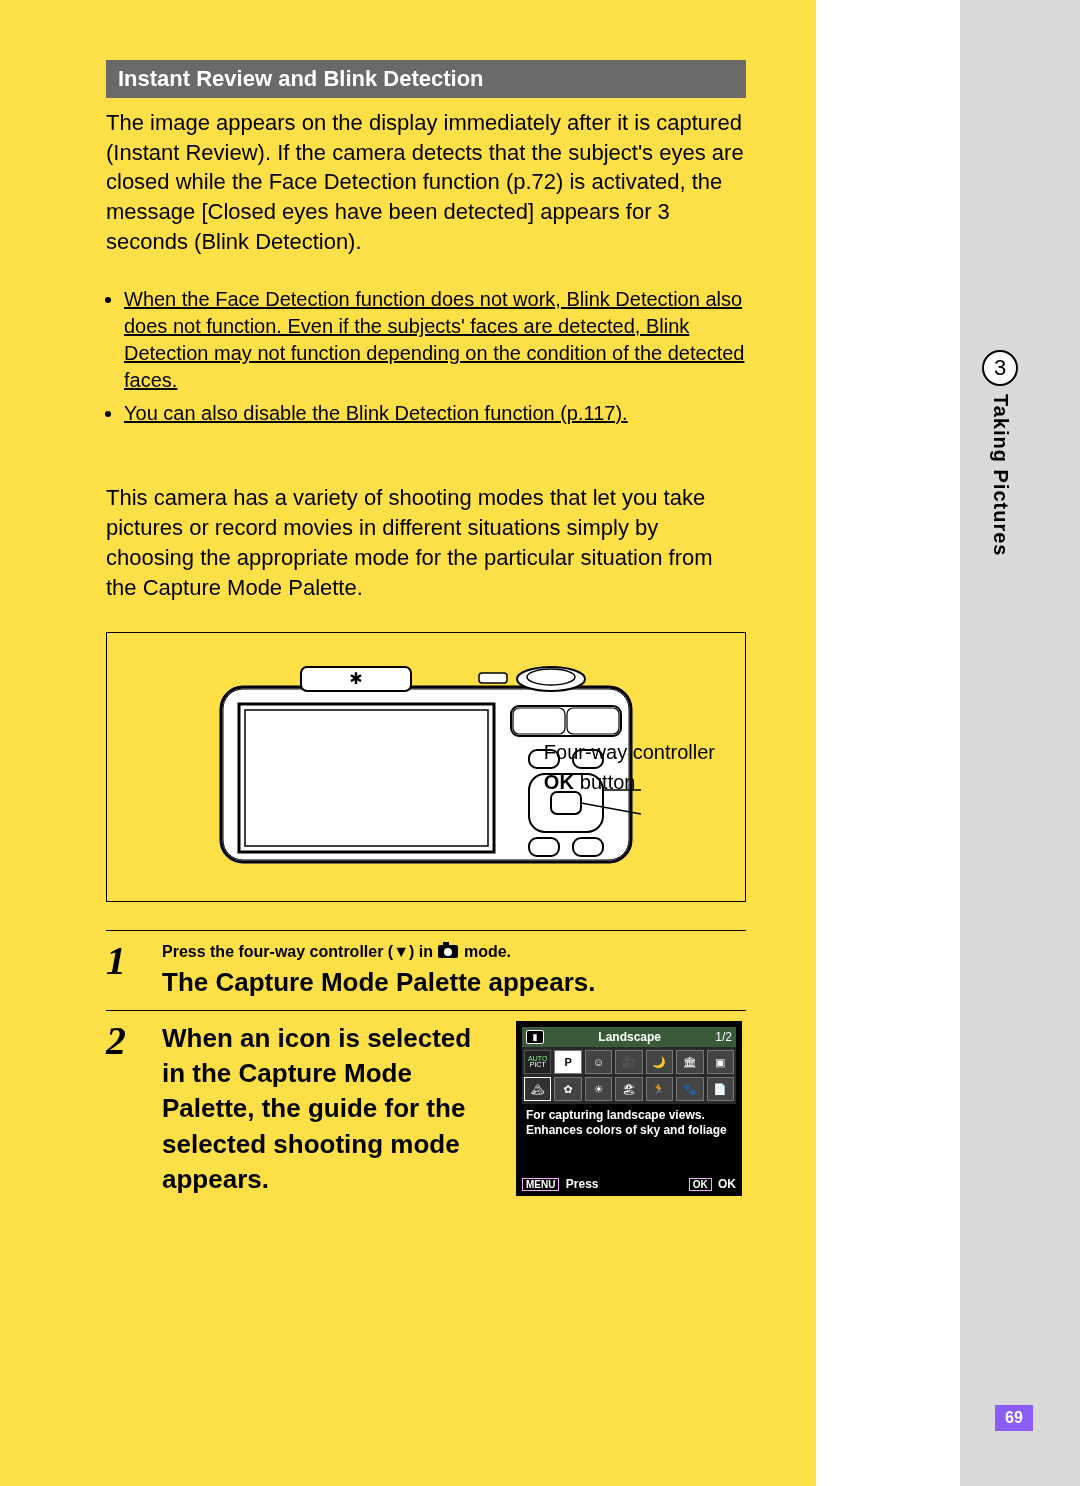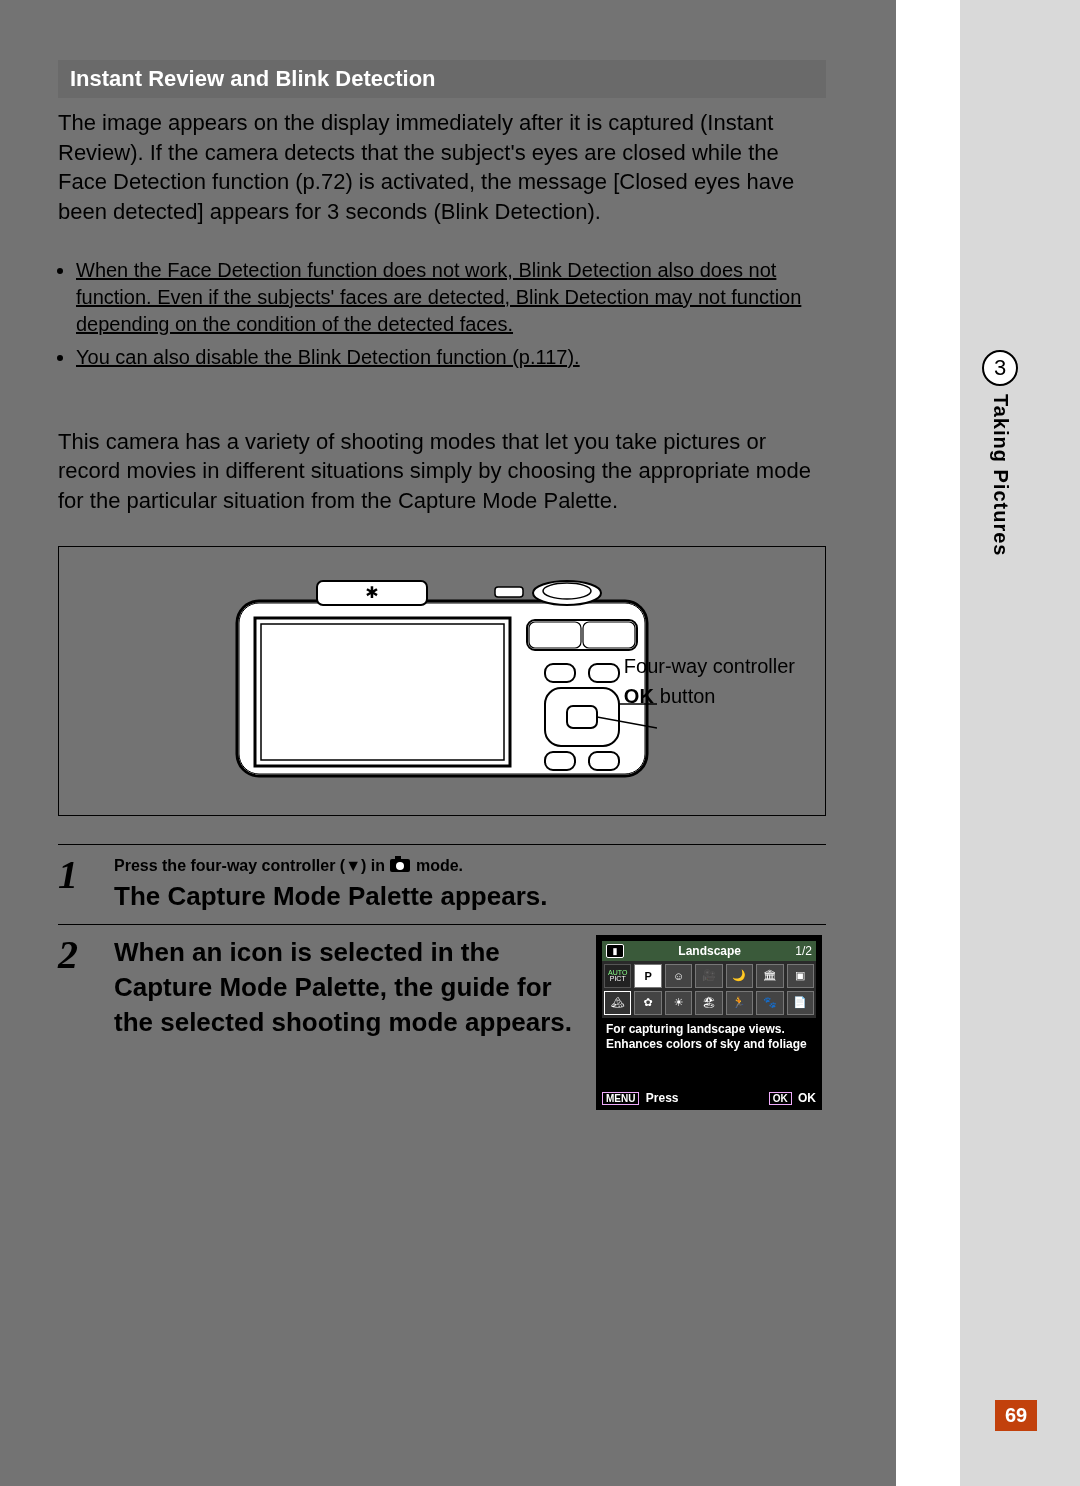--- a/index.html
+++ b/index.html
@@ -7,24 +7,24 @@
     font-family: Arial, Helvetica, sans-serif;
     background: #fff;
     width: 1080px;
     height: 1486px;
     position: relative;
     overflow: hidden;
   }
   .page {
     position: absolute;
     left: 0; top: 0;
-    width: 896px;
+    width: 816px;
     height: 1486px;
-    background: #737373;
-    padding: 60px 70px 40px 58px;
+    background: #fde047;
+    padding: 60px 70px 40px 106px;
   }
   .side-tab {
     position: absolute;
     top: 0;
     left: 960px;
     width: 120px;
     height: 1486px;
     background: #d9d9d9;
   }
   .side-inner {
@@ -49,24 +49,24 @@
     writing-mode: vertical-rl;
     font-weight: bold;
     font-size: 20px;
     letter-spacing: 1px;
     margin: 0 auto;
   }
   .page-number {
     position: absolute;
     bottom: 55px;
     left: 35px;
-    background: #c2410c;
-    color: #fff;
-    font-weight: bold;
-    font-size: 20px;
+    background: #8b5cf6;
+    color: #fff;
+    font-weight: bold;
+    font-size: 16px;
     padding: 4px 10px;
   }
 
   .sub-heading-bar {
     background: #6a6a6a;
     color: #fff;
     font-weight: bold;
     font-size: 22px;
     padding: 6px 12px;
     margin-bottom: 10px;

